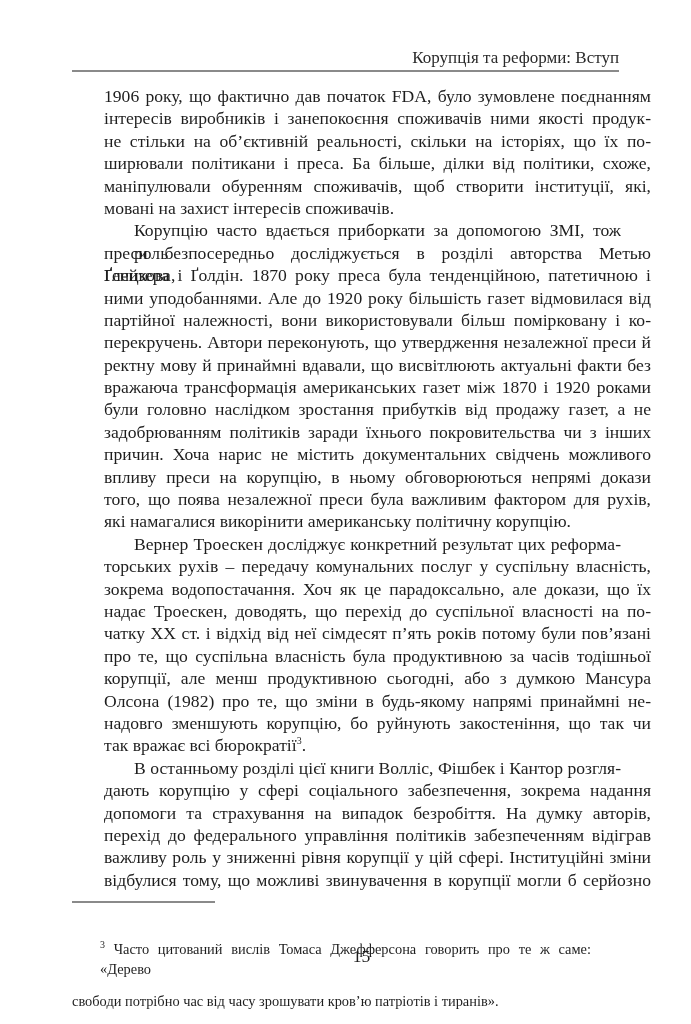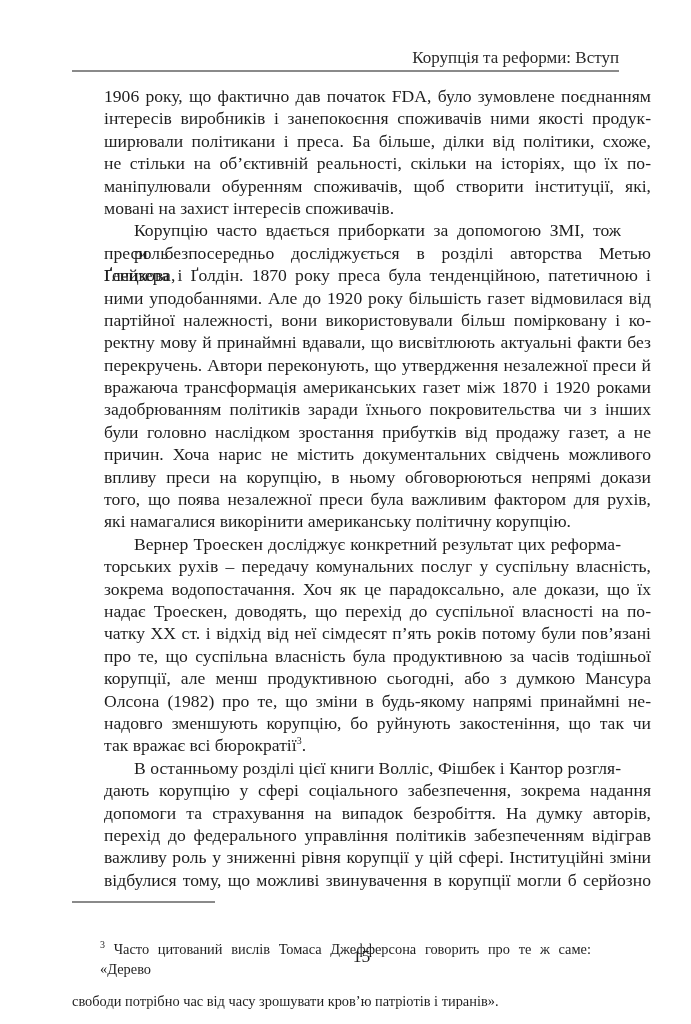--- a/index.html
+++ b/index.html
@@ -31,37 +31,37 @@
 <body>
 
 <div class="running-head">Корупція та реформи: Вступ</div>
 <div class="head-rule"></div>
 
 <div class="body">
 
   <div class="para">
     <div class="line"><span class="t">1906 року, що фактично дав початок FDA, було зумовлене поєднанням</span></div>
     <div class="line"><span class="t">інтересів виробників і занепокоєння споживачів ними якості продук-</span></div>
+    <div class="line"><span class="t">не стільки на об’єктивній реальності, скільки на історіях, що їх по-</span></div>
     <div class="line"><span class="t">ширювали політикани і преса. Ба більше, ділки від політики, схоже,</span></div>
-    <div class="line"><span class="t">не стільки на об’єктивній реальності, скільки на історіях, що їх по-</span></div>
     <div class="line"><span class="t">маніпулювали обуренням споживачів, щоб створити інституції, які,</span></div>
     <div class="line last"><span class="t">мовані на захист інтересів споживачів.</span></div>
   </div>
 
   <div class="para">
     <div class="line indent"><span class="t">Корупцію часто вдається приборкати за допомогою ЗМІ, тож роль</span></div>
     <div class="line"><span class="t">преси безпосередньо досліджується в розділі авторства Метью Ґенцкова,</span></div>
     <div class="line"><span class="t">Ґлейзера і Ґолдін. 1870 року преса була тенденційною, патетичною і</span></div>
     <div class="line"><span class="t">ними уподобаннями. Але до 1920 року більшість газет відмовилася від</span></div>
     <div class="line"><span class="t">партійної належності, вони використовували більш помірковану і ко-</span></div>
+    <div class="line"><span class="t">перекручень. Автори переконують, що утвердження незалежної преси й</span></div>
     <div class="line"><span class="t">ректну мову й принаймні вдавали, що висвітлюють актуальні факти без</span></div>
-    <div class="line"><span class="t">перекручень. Автори переконують, що утвердження незалежної преси й</span></div>
     <div class="line"><span class="t">вражаюча трансформація американських газет між 1870 і 1920 роками</span></div>
+    <div class="line"><span class="t">були головно наслідком зростання прибутків від продажу газет, а не</span></div>
     <div class="line"><span class="t">задобрюванням політиків заради їхнього покровительства чи з інших</span></div>
-    <div class="line"><span class="t">були головно наслідком зростання прибутків від продажу газет, а не</span></div>
     <div class="line"><span class="t">причин. Хоча нарис не містить документальних свідчень можливого</span></div>
     <div class="line"><span class="t">впливу преси на корупцію, в ньому обговорюються непрямі докази</span></div>
     <div class="line"><span class="t">того, що поява незалежної преси була важливим фактором для рухів,</span></div>
     <div class="line last"><span class="t">які намагалися викорінити американську політичну корупцію.</span></div>
   </div>
 
   <div class="para">
     <div class="line indent"><span class="t">Вернер Троескен досліджує конкретний результат цих реформа-</span></div>
     <div class="line"><span class="t">торських рухів – передачу комунальних послуг у суспільну власність,</span></div>
     <div class="line"><span class="t">зокрема водопостачання. Хоч як це парадоксально, але докази, що їх</span></div>

